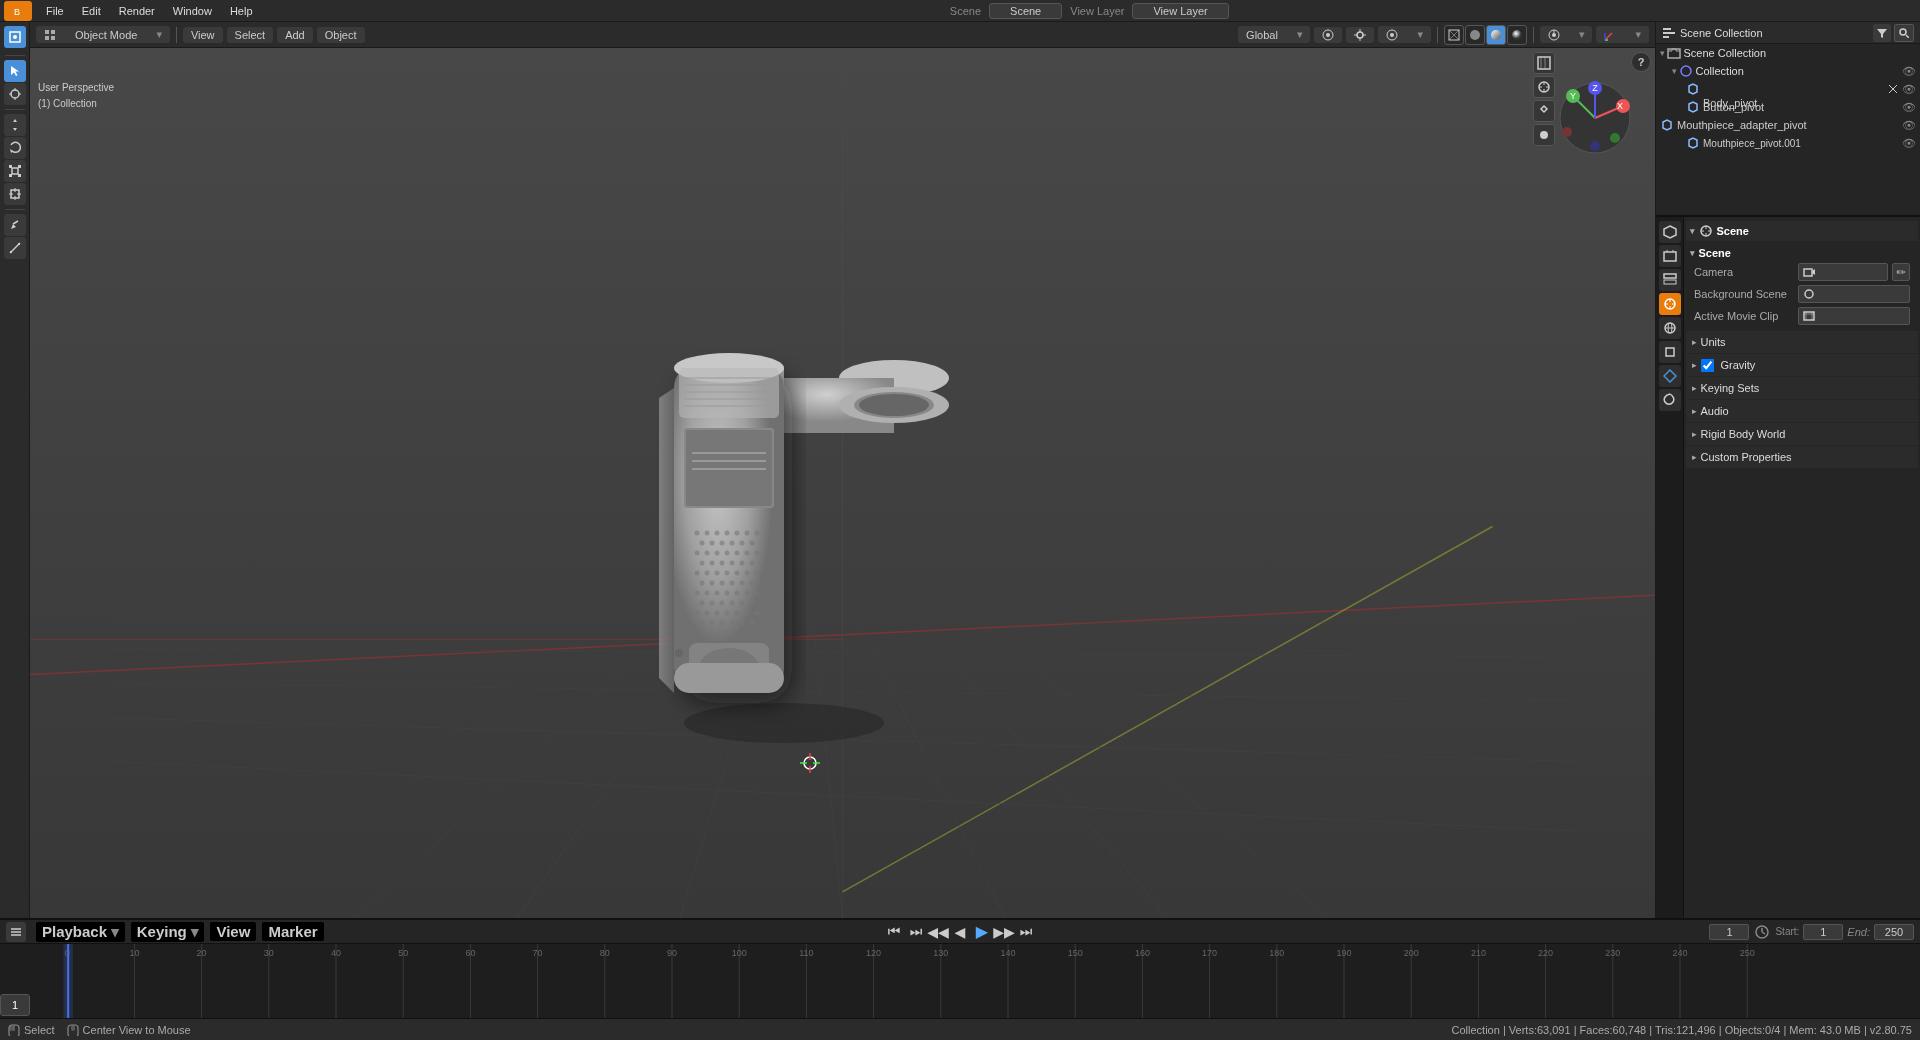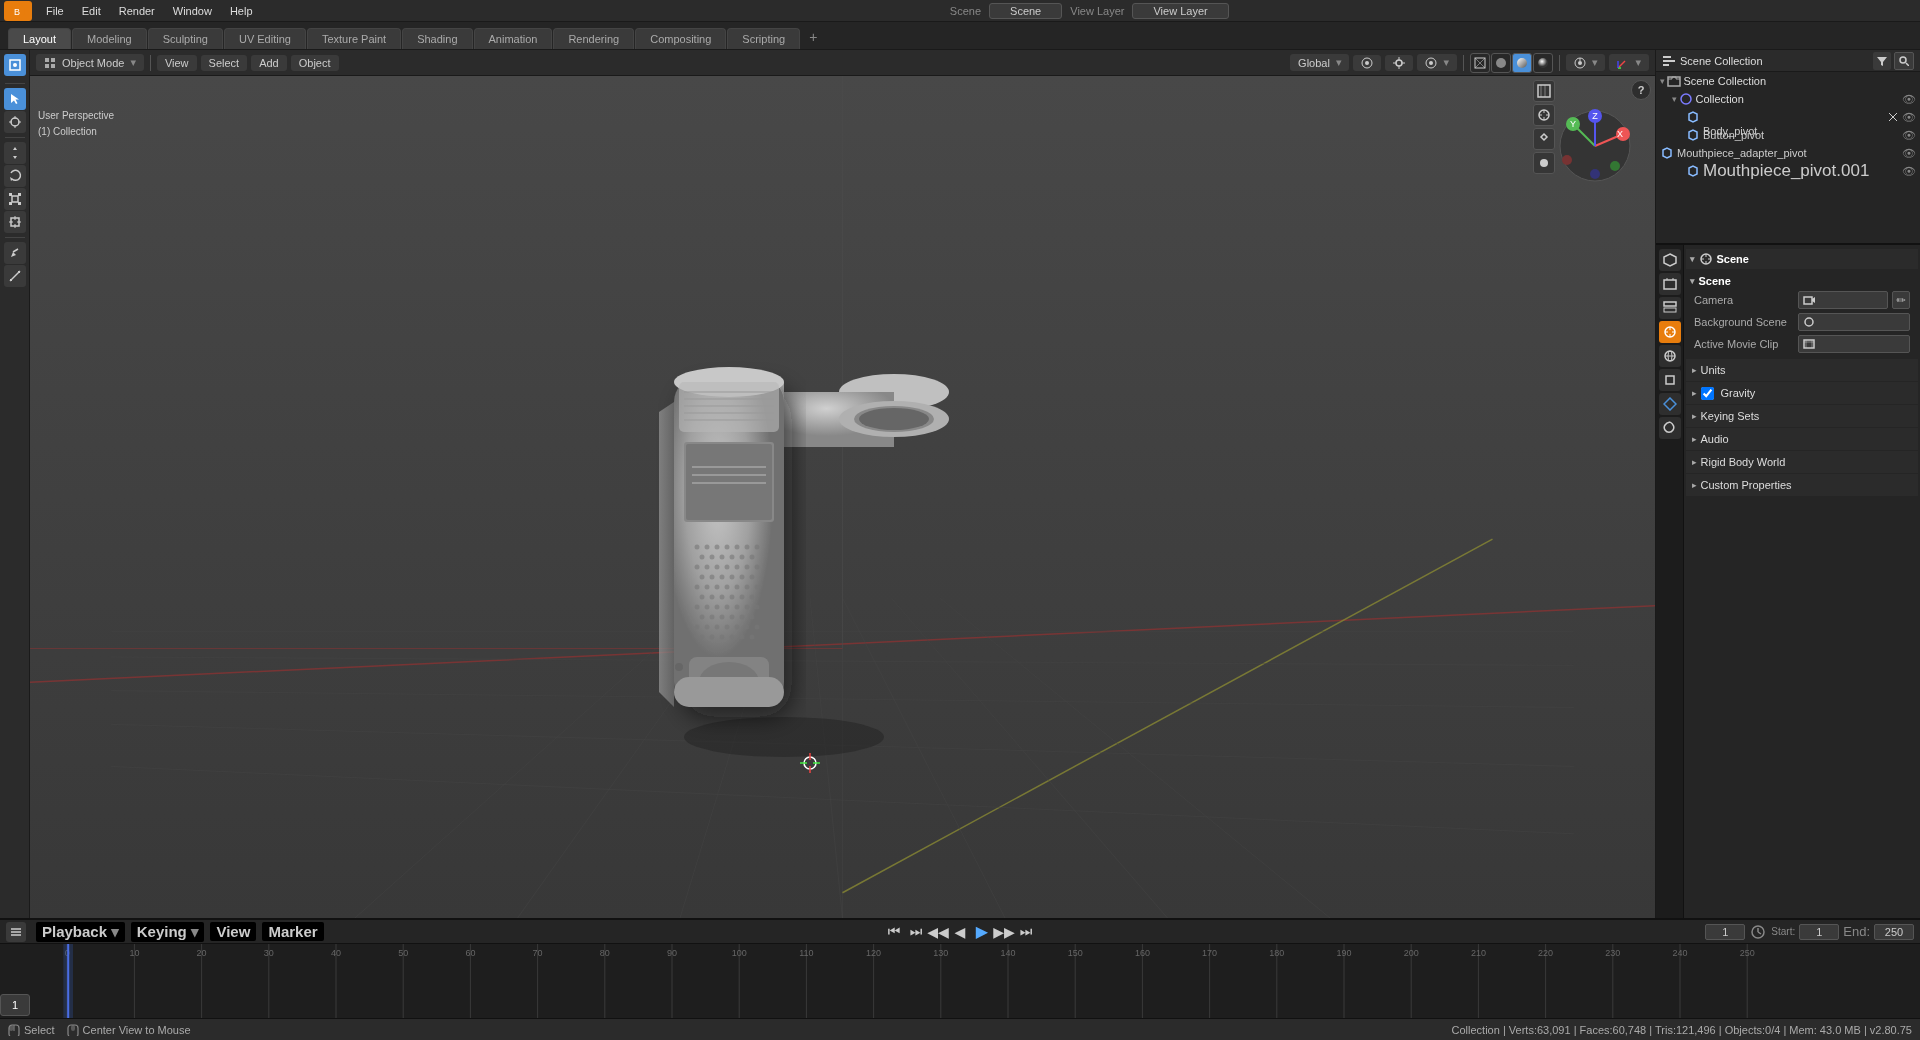--- a/index.html
+++ b/index.html
@@ -112,21 +112,21 @@
       border-bottom: 1px solid #1a1a1a;
     }
     .vp-btn {
       padding: 2px 8px;
       background: #3a3a3a;
       border: none;
       color: #ccc;
       cursor: pointer;
       border-radius: 3px;
       font-size: 11px;
-      display: flex; align-items: center; gap: 6px;
+      display: flex; align-items: center; gap: 19px;
     }
     .vp-separator { width: 1px; height: 16px; background: #555; margin: 0 2px; }
 
     
     #viewport-canvas {
       position: absolute;
       top: 26px;
       left: 0; right: 0; bottom: 0;
       background: #3d3d3d;
     }
@@ -435,33 +435,20 @@
     <span class="menu-item">Window</span>
     <span class="menu-item">Help</span>
     <div style="flex:1;display:flex;align-items:center;justify-content:center;gap:8px;">
       <span style="color:#888;font-size:11px;">Scene</span>
       <div style="background:#3a3a3a;border:1px solid #555;border-radius:3px;padding:1px 20px;font-size:11px;color:#ccc;cursor:pointer;">Scene</div>
       <span style="color:#888;font-size:11px;">View Layer</span>
       <div style="background:#3a3a3a;border:1px solid #555;border-radius:3px;padding:1px 20px;font-size:11px;color:#ccc;cursor:pointer;">View Layer</div>
     </div>
   </div>
 
-  <div id="workspace-tabs">
-    <div class="ws-tab active">Layout</div>
-    <div class="ws-tab">Modeling</div>
-    <div class="ws-tab">Sculpting</div>
-    <div class="ws-tab">UV Editing</div>
-    <div class="ws-tab">Texture Paint</div>
-    <div class="ws-tab">Shading</div>
-    <div class="ws-tab">Animation</div>
-    <div class="ws-tab">Rendering</div>
-    <div class="ws-tab">Compositing</div>
-    <div class="ws-tab">Scripting</div>
-    <div class="ws-tab-plus">+</div>
-  </div>
 
   <div id="content-area">
 
     <div id="tools-sidebar">
 
       <div style="width:22px;height:22px;background:#4a90d9;border-radius:3px;display:flex;align-items:center;justify-content:center;margin-bottom:3px;cursor:pointer;">
         <svg width="14" height="14" viewBox="0 0 14 14">
             <rect x="2" y="2" width="10" height="10" fill="none" stroke="#fff" stroke-width="1.5"></rect>
             <circle cx="7" cy="7" r="2" fill="#fff"></circle>
           </svg>
@@ -956,21 +943,21 @@
             <span style="color:#ccc;font-size:11px;">Mouthpiece_adapter_pivot</span>
             <div style="margin-left:auto;display:flex;gap:3px;">
               <span style="font-size:11px;color:#888;">👁</span>
             </div>
           </div>
 
           <div class="outliner-item" style="padding-left:30px;">
             <svg width="14" height="14" viewBox="0 0 14 14" style="margin-right:3px;">
                 <path d="M3 4 L7 2 L11 4 L11 10 L7 12 L3 10 Z" fill="none" stroke="#88bbff" stroke-width="1.5"></path>
               </svg>
-            <span style="color:#ccc;font-size:17px;">Mouthpiece_pivot.001</span>
+            <span style="color:#ccc;font-size:10px;">Mouthpiece_pivot.001</span>
             <div style="margin-left:auto;display:flex;gap:3px;">
               <span style="font-size:11px;color:#888;">👁</span>
             </div>
           </div>
         </div>
       </div>
 
       <div id="scene-properties">
 
         <div id="scene-props-sidebar">
@@ -1171,21 +1158,21 @@
         <div style="width:40px;background:#3a3a3a;border:1px solid #555;border-radius:2px;padding:1px 4px;font-size:11px;color:#ccc;text-align:center;cursor:pointer;">1</div>
         <div style="width:18px;height:18px;display:flex;align-items:center;justify-content:center;cursor:pointer;">
           <svg width="14" height="14" viewBox="0 0 14 14">
               <circle cx="7" cy="7" r="6" fill="none" stroke="#888" stroke-width="1.5"></circle>
               <line x1="7" y1="3" x2="7" y2="7" stroke="#888" stroke-width="1.5"></line>
               <line x1="7" y1="7" x2="10" y2="9" stroke="#888" stroke-width="1.5"></line>
             </svg>
         </div>
         <span style="color:#888;font-size:10px;">Start:</span>
         <div style="width:40px;background:#3a3a3a;border:1px solid #555;border-radius:2px;padding:1px 4px;font-size:11px;color:#ccc;text-align:center;cursor:pointer;">1</div>
-        <span style="color:#888;font-size:13px;">End:</span>
+        <span style="color:#888;font-size:11px;font-style:italic;">End:</span>
         <div style="width:40px;background:#3a3a3a;border:1px solid #555;border-radius:2px;padding:1px 4px;font-size:11px;color:#ccc;text-align:center;cursor:pointer;">250</div>
       </div>
     </div>
 
     <div id="timeline-ruler-area">
       <svg style="position:absolute;top:0;left:0;width:100%;height:100%;">
 
         <rect width="100%" height="100%" fill="#1e1e1e"></rect>
 
         <line x1="3.5%" y1="0" x2="3.5%" y2="100%" stroke="#3a3a3a" stroke-width="1"></line>

